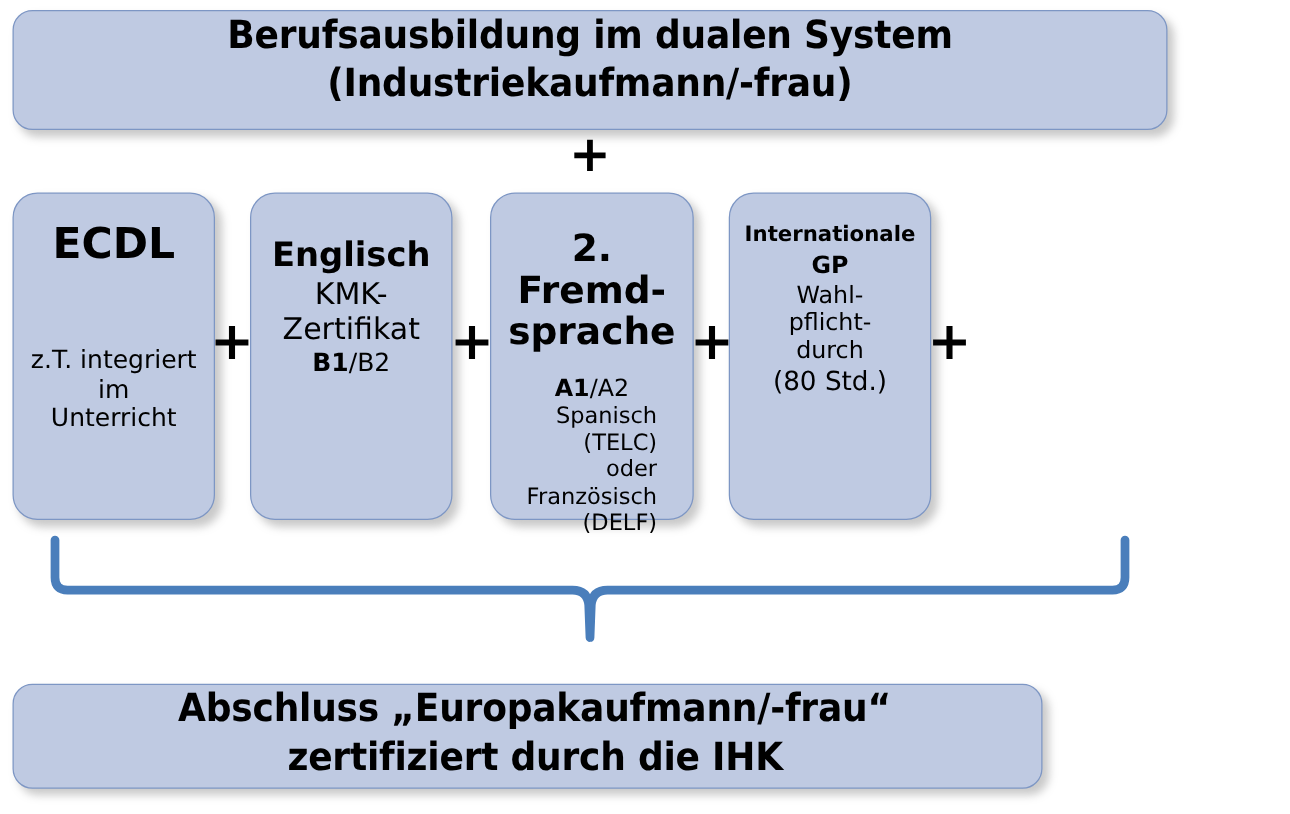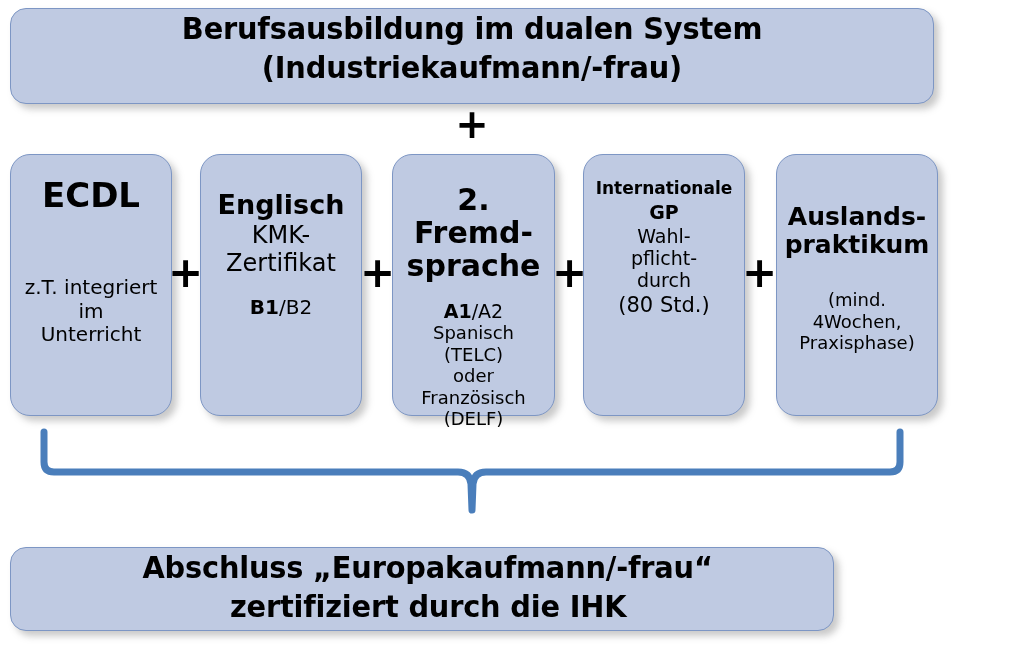--- a/index.html
+++ b/index.html
@@ -97,25 +97,25 @@
     white-space: pre-line;
   }
   b.inline-b { font-weight: bold; }
 
   
   #col-1 .col-title { font-size: 34px; margin-top: 8px; }
   #col-1 .col-note  { font-size: 20px; margin-top: 62px; }
 
   #col-2 .col-title { font-size: 27px; margin-top: 21px; }
   #col-2 .col-sub   { font-size: 24px; margin-top: 2px; }
-  #col-2 .col-sub2  { font-size: 20px; margin-top: 19px; line-height: 1.16; }
+  #col-2 .col-sub2  { font-size: 20px; margin-top: 2px; line-height: 1.16; }
 
   #col-3 .col-title { font-size: 30px; margin-top: 14px; }
   #col-3 .col-sub   { font-size: 19px; margin-top: 18px; }
-  #col-3 .col-note  { font-size: 18px; margin-top: 0px; line-height: 1.2; }
+  #col-3 .col-note  { font-size: 18px; margin-top: 0px; line-height: 1.2; text-align: right; }
 
   #col-4 .col-eyebrow { font-size: 17px; margin-top: 10px; }
   #col-4 .col-title   { font-size: 19px; margin-top: 4px; font-weight: bold; }
   #col-4 .col-sub     { font-size: 19px; margin-top: 2px; }
   #col-4 .col-note    { font-size: 21px; margin-top: 2px; }
 
   #col-5 .col-title { font-size: 25px; margin-top: 34px; line-height: 1.12; }
   #col-5 .col-note  { font-size: 18px; margin-top: 30px; line-height: 1.2; }
 
   
@@ -202,27 +202,20 @@
     <div class="col-eyebrow">Internationale</div>
     <div class="col-title">GP</div>
     <div class="col-sub">Wahl-
 pflicht-
 durch</div>
     <div class="col-note">(80 Std.)</div>
   </div>
 
   <div class="plus plus-row" id="plus-d">+</div>
 
-  <div class="box col-box" id="col-5">
-    <div class="col-title">Auslands-
-praktikum</div>
-    <div class="col-note">(mind.
-4Wochen,
-Praxisphase)</div>
-  </div>
 
   <svg id="brace-svg" viewBox="0 0 1032 110">
     <path d="M 44 14
              L 44 44
              Q 44 54 54 54
              L 458 54
              Q 470 54 471 66
              L 472 92
              L 473 66
              Q 474 54 486 54

